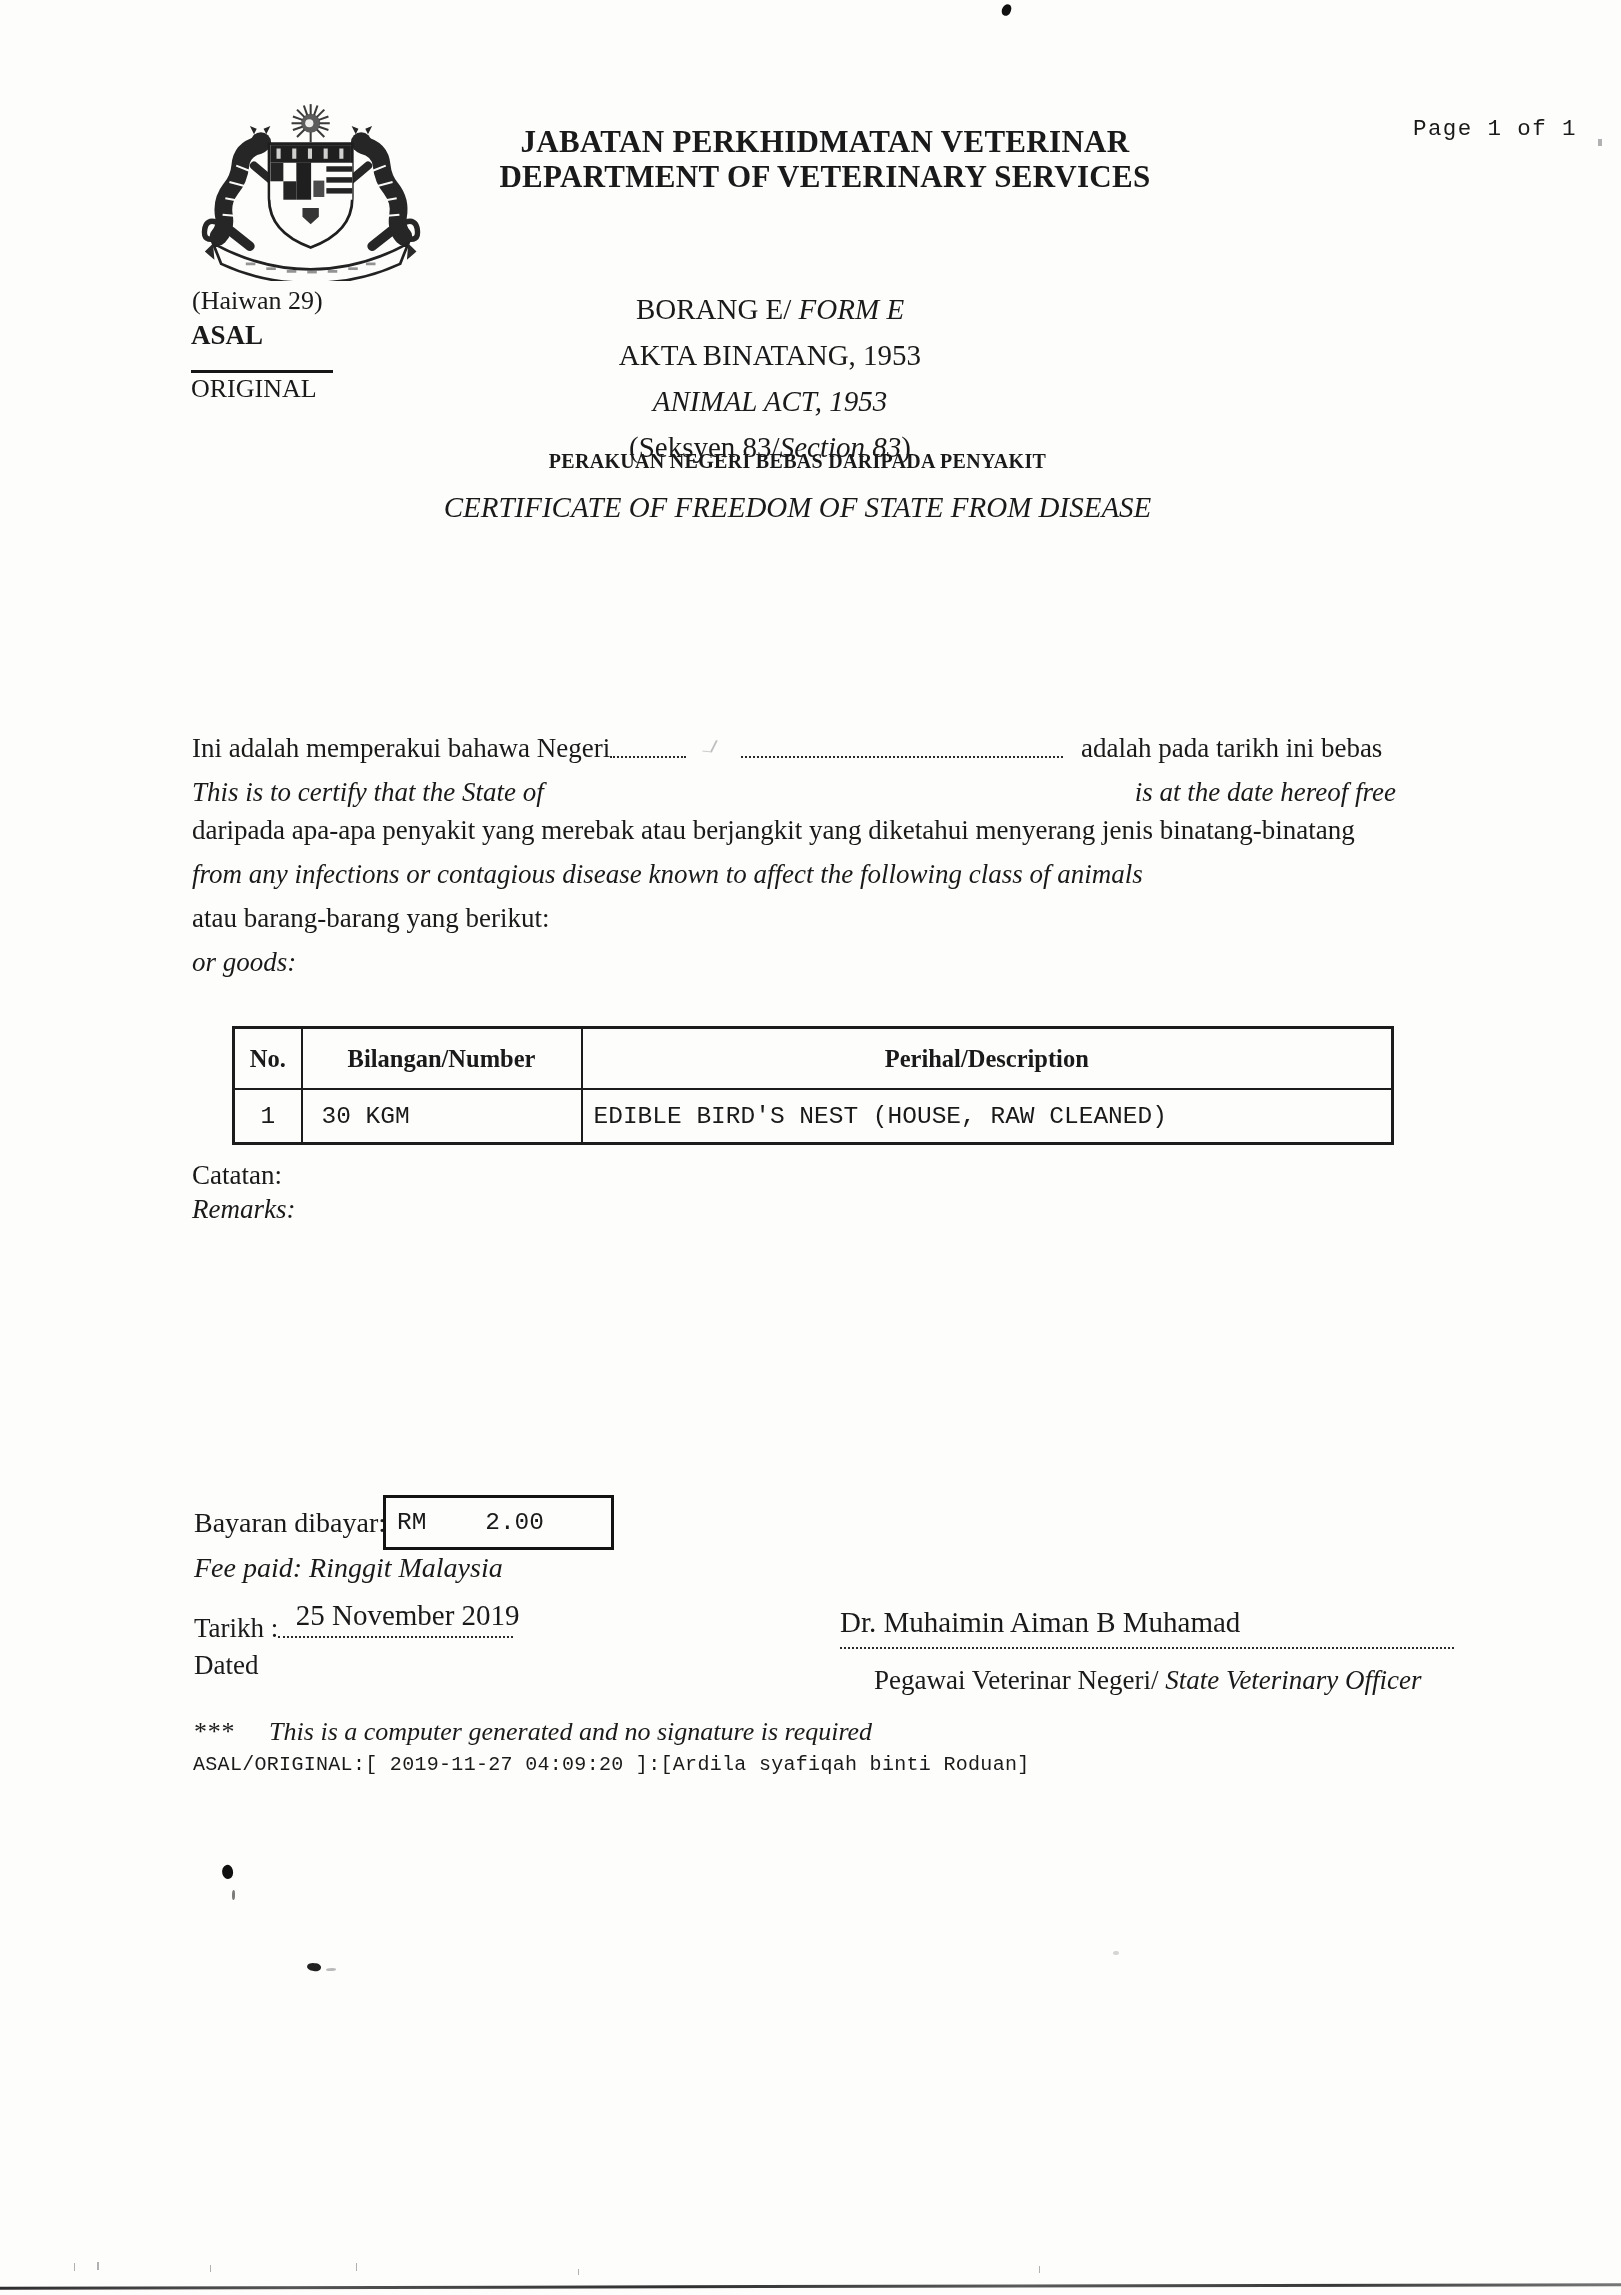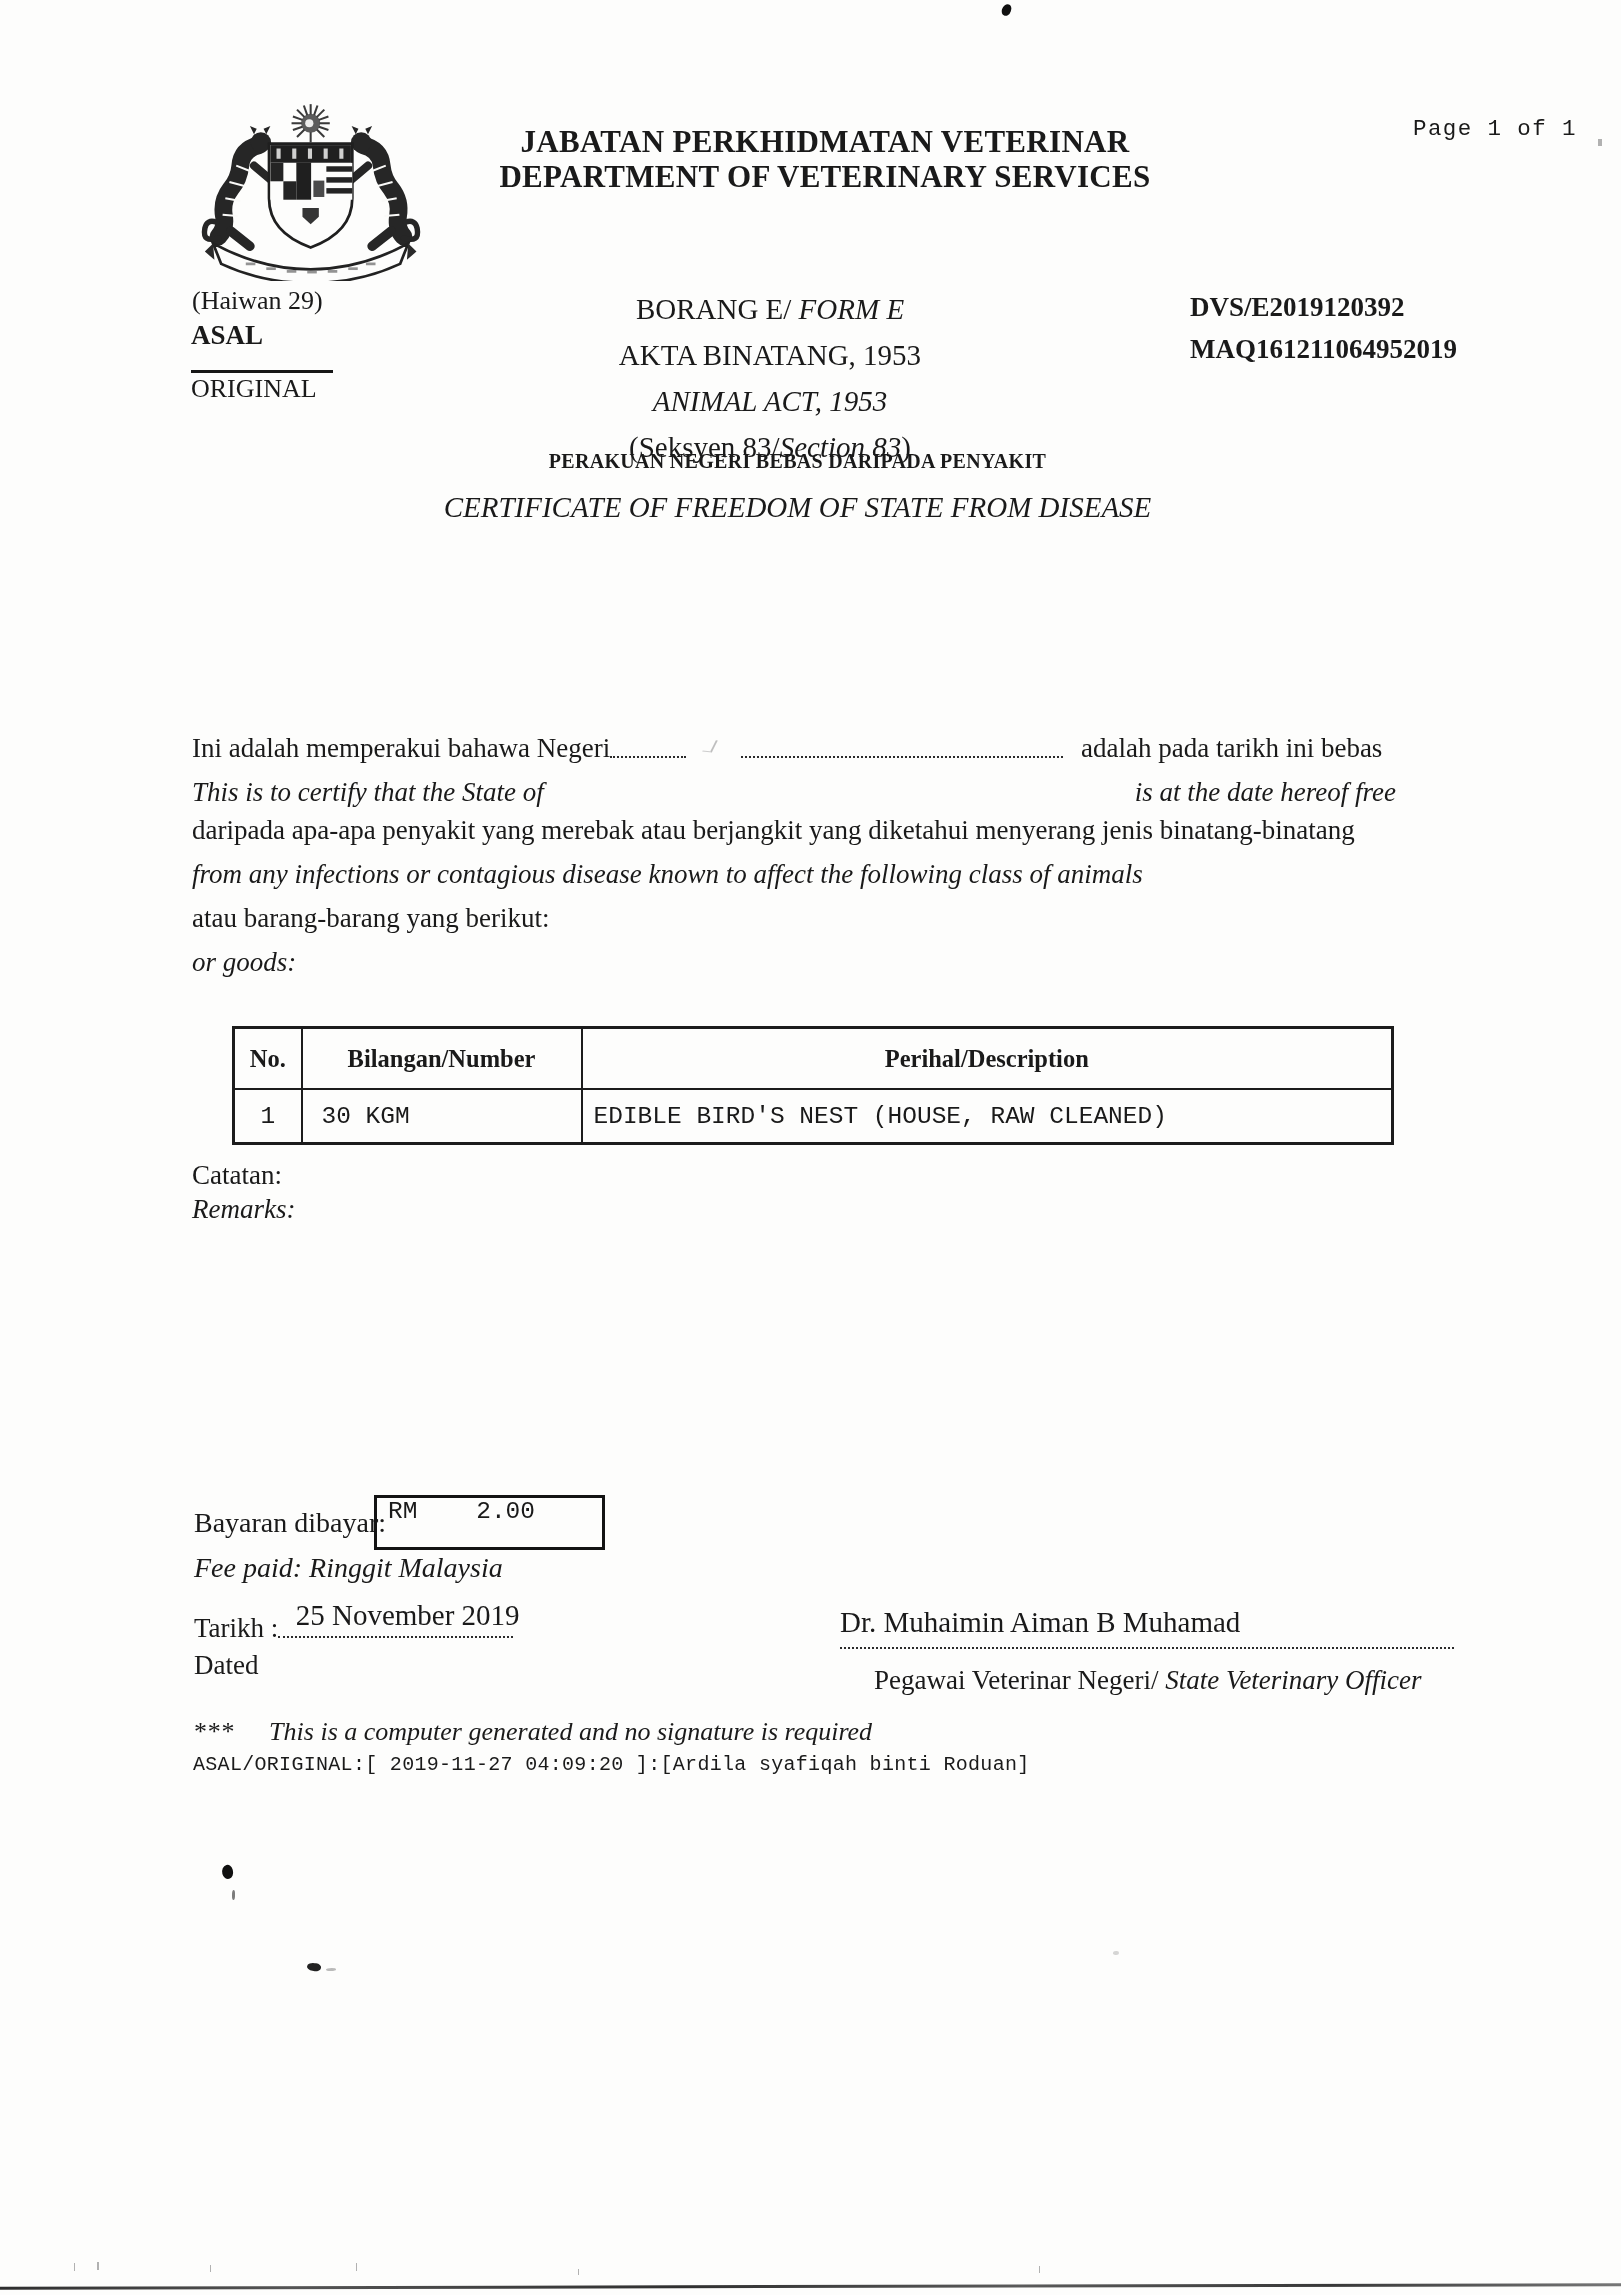--- a/index.html
+++ b/index.html
@@ -50,21 +50,21 @@
   table.goods-t td{border:2px solid #1c1c1c;font-family:"Liberation Mono","DejaVu Sans Mono",monospace;font-size:24.5px;height:50px;vertical-align:middle;}
   td.c{text-align:center;}
   td.p1{padding-left:19px;}
   td.p2{padding-left:11px;}
 
   .catatan{left:192px;top:1160px;font-size:27px;}
   .remarks{left:192px;top:1194px;font-size:27px;font-style:italic;}
 
   
   .fee-label{left:194px;top:1507px;font-size:28px;}
-  .fee-box{left:374px;top:1495px;width:225px;height:49px;border:3.4px solid #131313;display:flex;}
+  .fee-box{left:383px;top:1495px;width:225px;height:49px;border:3.4px solid #131313;display:flex;align-items:center;}
   .fee-amount{font-family:"Liberation Mono","DejaVu Sans Mono",monospace;font-size:24.5px;white-space:pre;padding-left:11px;}
   .fee-en{left:194px;top:1552px;font-size:28px;font-style:italic;}
 
   
   .tarikh-label{left:194px;top:1613px;font-size:27px;}
   .date-underline{left:278px;top:1599px;width:235px;border-bottom:2.7px dotted #2a2a2a;padding-bottom:4.1px;}
   .date-underline span{font-size:29px;padding-left:17.7px;white-space:nowrap;}
   .dated{left:194px;top:1650px;font-size:27px;}
   .officer{left:840px;top:1606px;width:614px;border-bottom:2.7px dotted #2a2a2a;padding-bottom:8.2px;}
   .officer span{font-size:29px;white-space:nowrap;}
@@ -202,24 +202,20 @@
     <div>
       <span>BORANG E/</span><span class="it"> FORM E</span>
     </div>
     <div>AKTA BINATANG, 1953</div>
     <div class="it">ANIMAL ACT, 1953</div>
     <div>
       <span>(Seksyen 83/</span><span class="it">Section 83</span><span>)</span>
     </div>
   </div>
 
-  <div class="abs refs">
-    <div>DVS/E2019120392</div>
-    <div>MAQ161211064952019</div>
-  </div>
 
   <div class="abs title-my">PERAKUAN NEGERI BEBAS DARIPADA PENYAKIT</div>
   <div class="abs title-en">CERTIFICATE OF FREEDOM OF STATE FROM DISEASE</div>
 
   <div class="abs bodytext">
     <div class="line">
       <span>Ini adalah memperakui bahawa Negeri</span>
       <span class="dots" style="width:76px;"></span>
       <span class="gap">
           <span class="scan-mark"></span>

